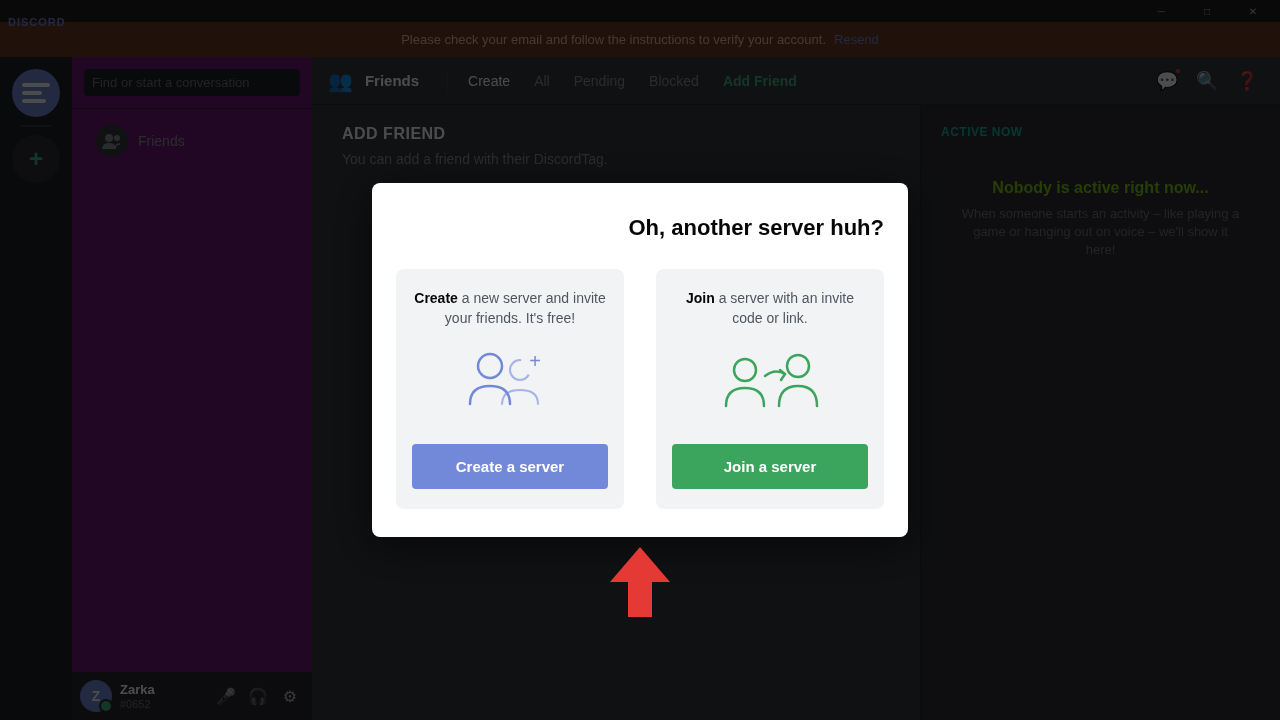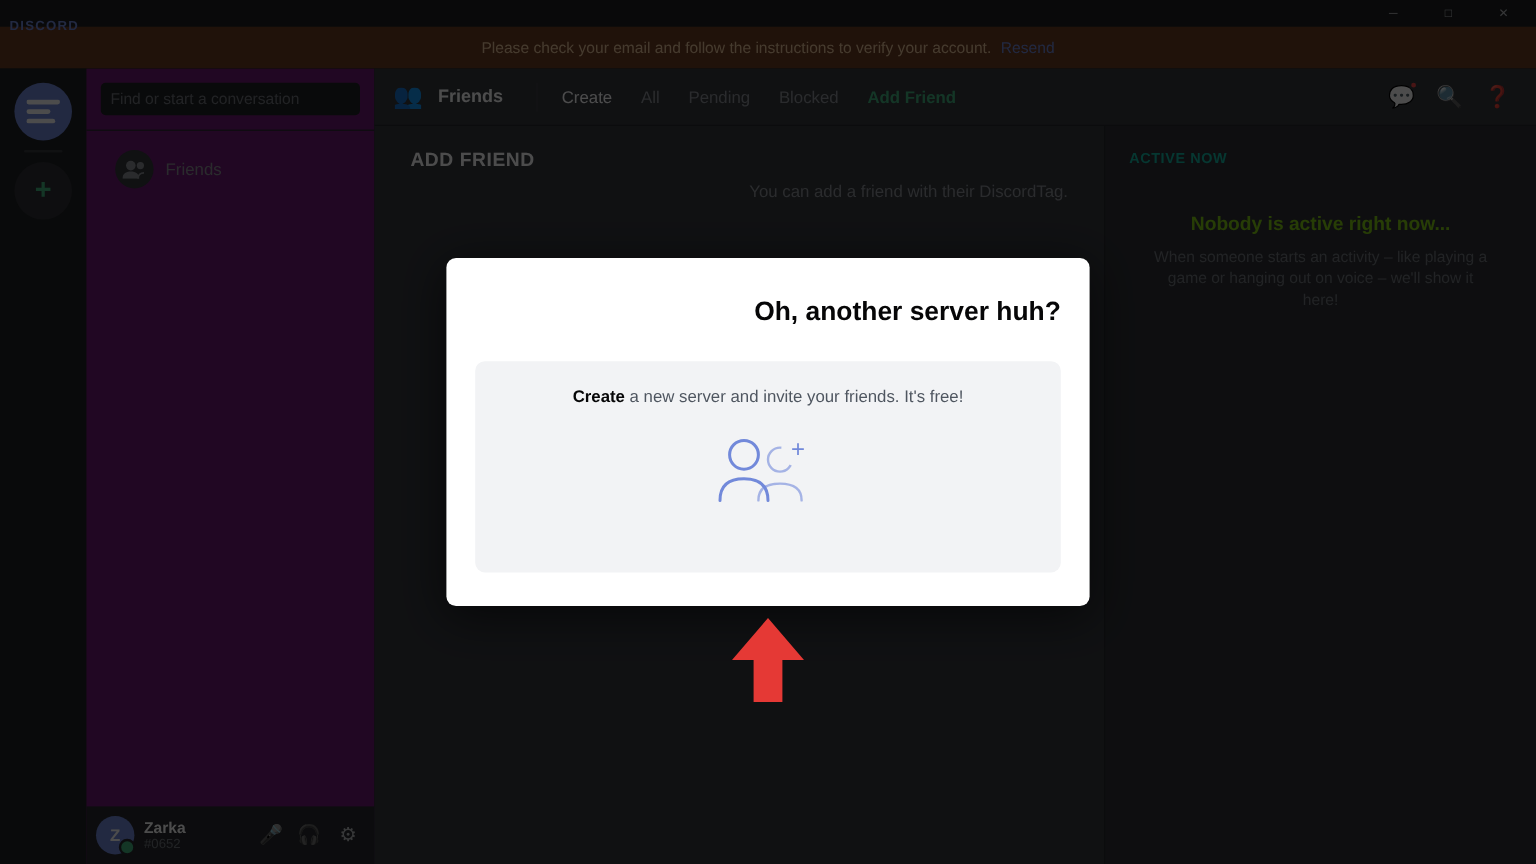--- a/index.html
+++ b/index.html
@@ -323,21 +323,20 @@
       font-size: 16px;
       font-weight: 600;
       text-transform: uppercase;
       letter-spacing: 0.5px;
       margin-bottom: 8px;
     }
     #add-friend-section p {
       color: #8e9297;
       font-size: 14px;
       margin-bottom: 20px;
-      text-align: right;
     }
     #friends-footer {
       color: #72767d;
       font-size: 13px;
       text-align: center;
       margin-top: 40px;
       padding: 20px;
     }
 
     
@@ -577,22 +576,43 @@
 
             <circle cx="30" cy="22" r="12" stroke="#7289da" stroke-width="2.5" fill="none"></circle>
             <path d="M10 60 Q10 42 30 42 Q50 42 50 60" stroke="#7289da" stroke-width="2.5" fill="none" stroke-linecap="round"></path>
             <circle cx="60" cy="26" r="10" stroke="#7289da" stroke-width="2" fill="none" opacity="0.6"></circle>
             <path d="M42 60 Q42 46 60 46 Q78 46 78 60" stroke="#7289da" stroke-width="2" fill="none" stroke-linecap="round" opacity="0.6"></path>
 
             <circle cx="75" cy="18" r="14" fill="#f2f3f5"></circle>
             <text x="75" y="24" text-anchor="middle" font-size="20" fill="#7289da" font-weight="300">+</text>
           </svg>
         </div>
-      </div>
-
+        <button class="modal-btn create">Create a server</button>
+      </div>
+
+      <div class="modal-option">
+        <div class="modal-option-text">
+          <strong>Join</strong>
+          <span> a server with an invite code or link.</span>
+        </div>
+        <div class="modal-illustration">
+          <svg width="100" height="80" viewBox="0 0 100 80" fill="none">
+
+            <circle cx="25" cy="26" r="11" stroke="#3ba55d" stroke-width="2.5" fill="none"></circle>
+            <path d="M6 62 Q6 44 25 44 Q44 44 44 62" stroke="#3ba55d" stroke-width="2.5" fill="none" stroke-linecap="round"></path>
+
+            <path d="M45 32 Q55 24 65 30" stroke="#3ba55d" stroke-width="2.5" fill="none" stroke-linecap="round"></path>
+            <polyline points="60,26 65,30 61,36" stroke="#3ba55d" stroke-width="2.5" fill="none" stroke-linecap="round" stroke-linejoin="round"></polyline>
+
+            <circle cx="78" cy="22" r="11" stroke="#3ba55d" stroke-width="2.5" fill="none"></circle>
+            <path d="M59 62 Q59 42 78 42 Q97 42 97 62" stroke="#3ba55d" stroke-width="2.5" fill="none" stroke-linecap="round"></path>
+          </svg>
+        </div>
+        <button class="modal-btn join">Join a server</button>
+      </div>
 
     </div>
 
     <div id="arrow-annotation">
       <svg width="60" height="70" viewBox="0 0 60 70">
         <polygon points="30,0 60,35 42,35 42,70 18,70 18,35 0,35" fill="#e53935"></polygon>
       </svg>
     </div>
   </div>
 </div>

